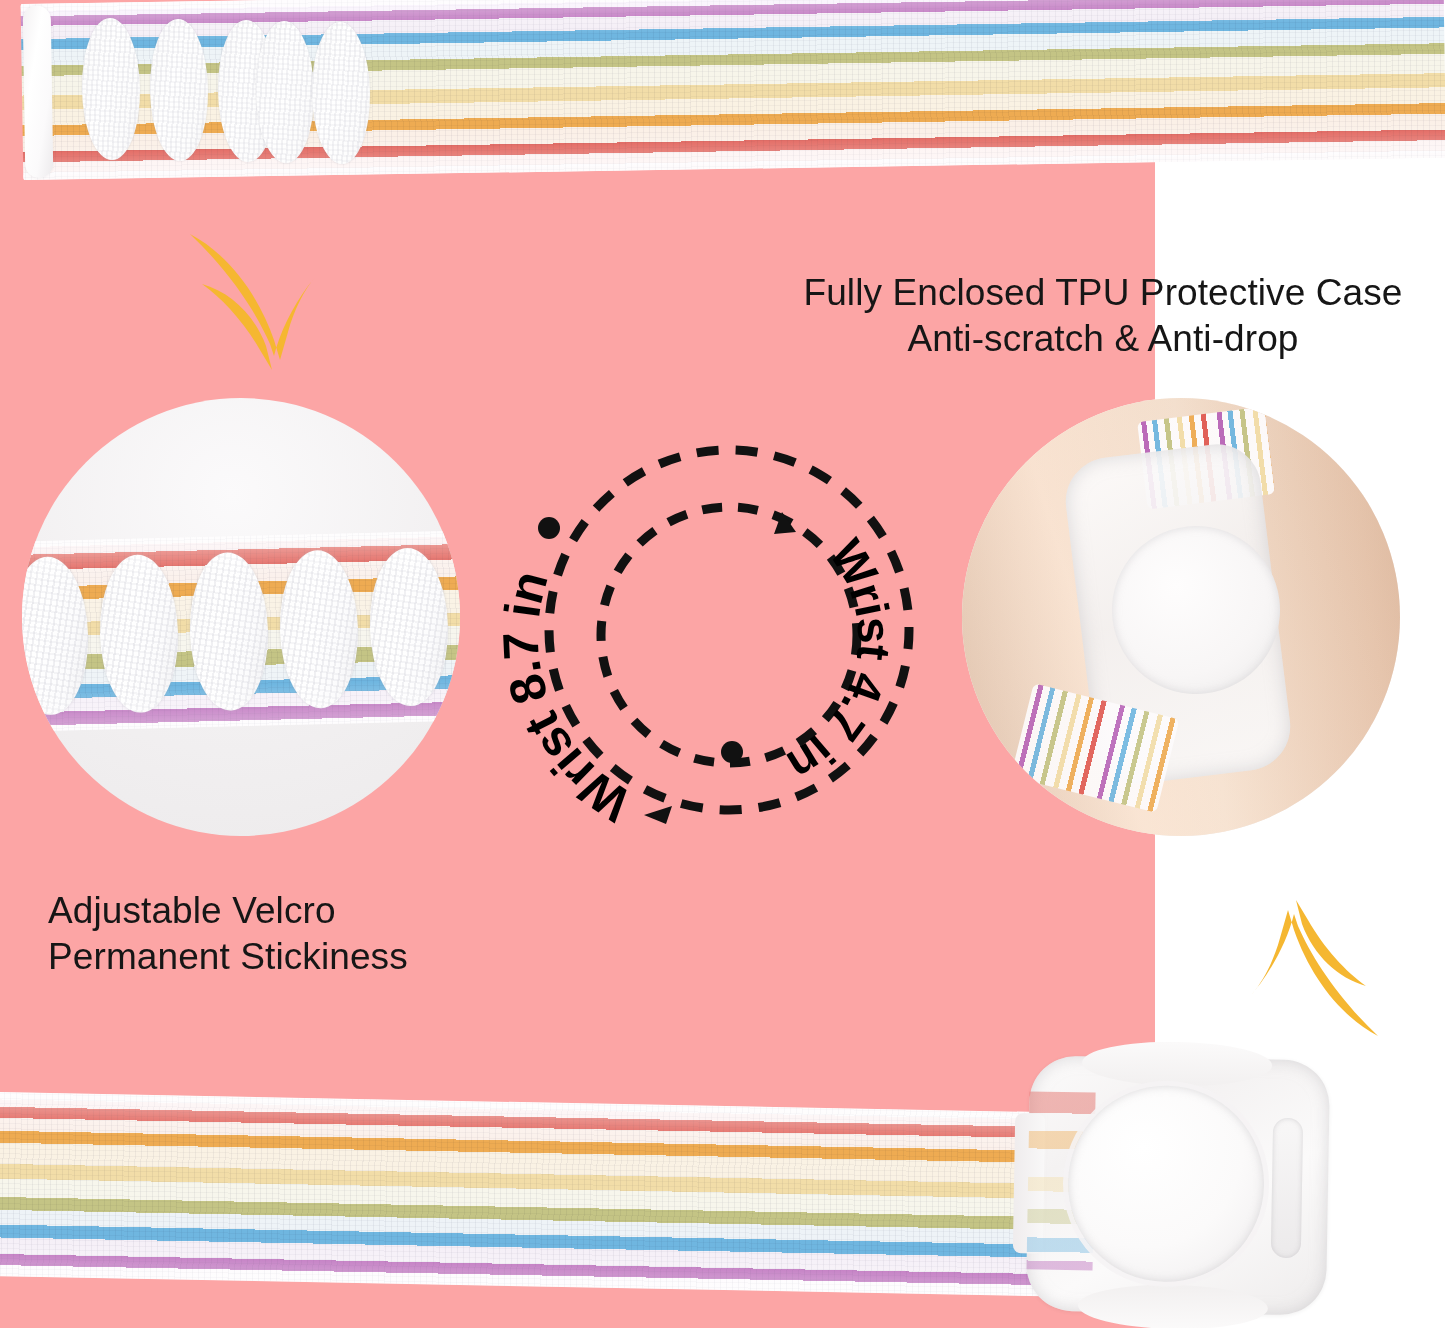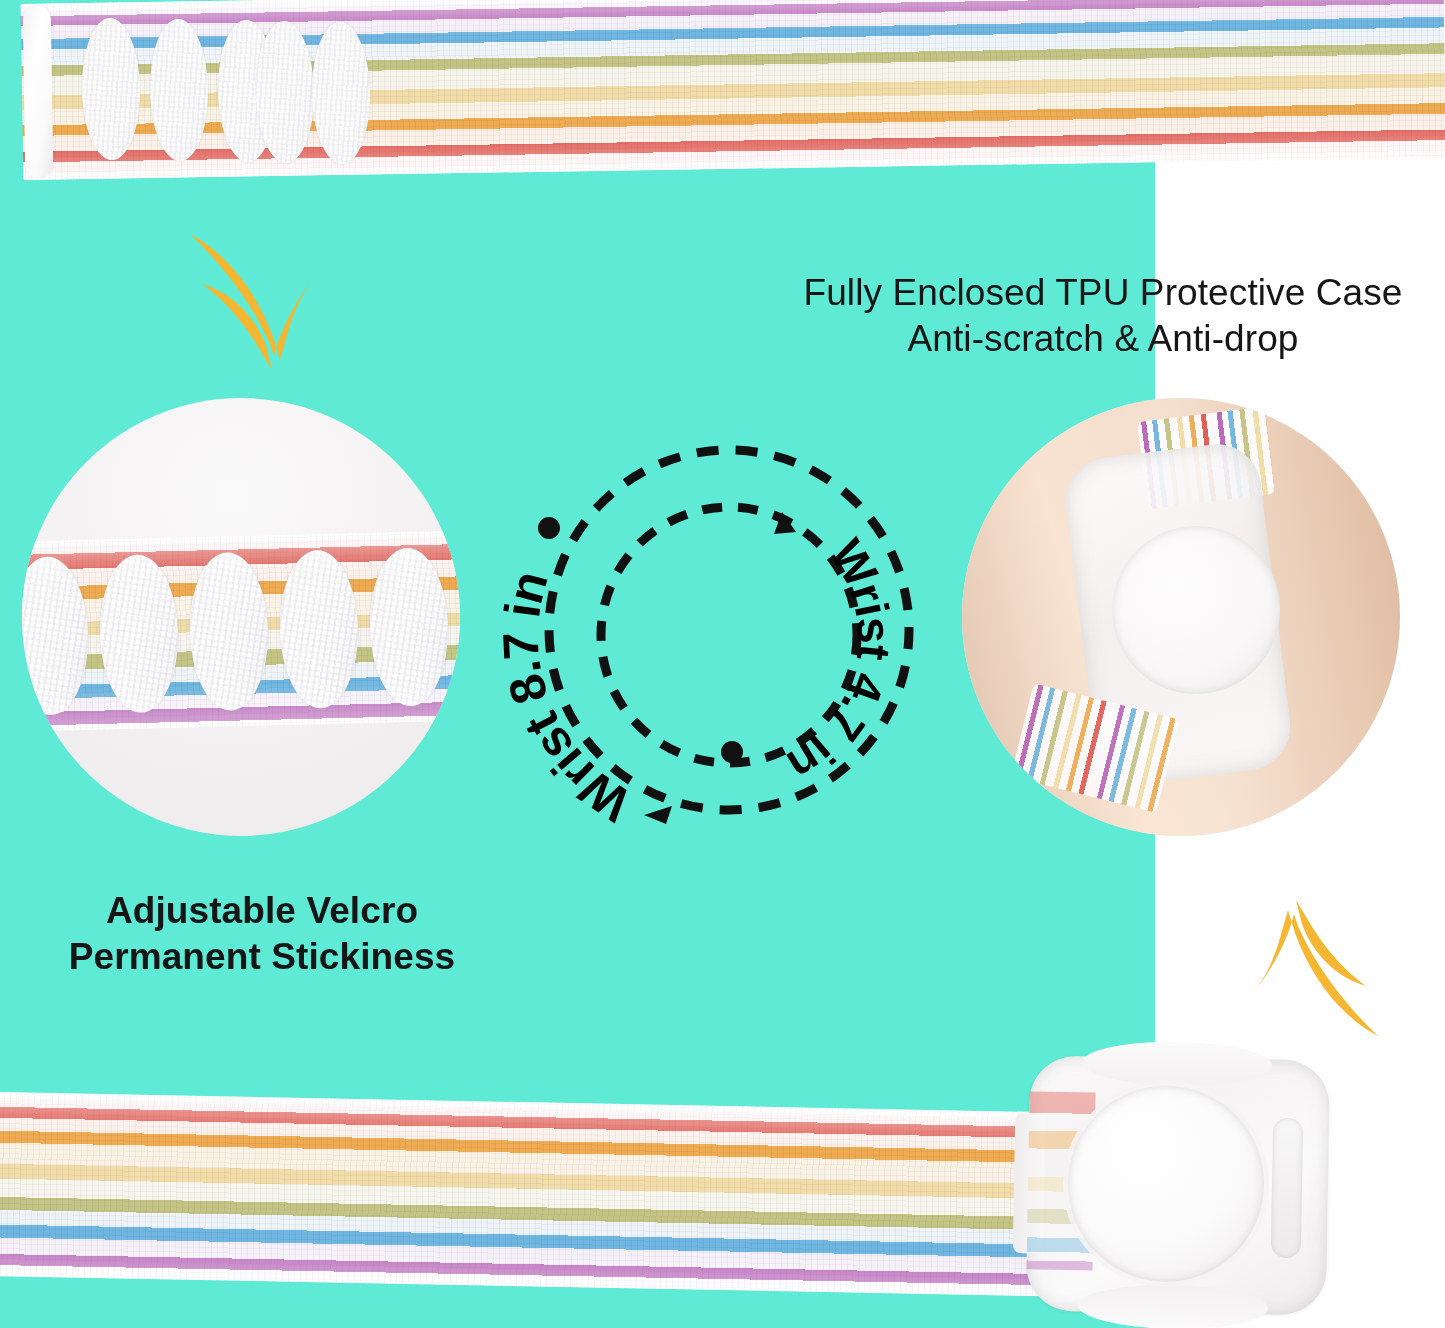--- a/index.html
+++ b/index.html
@@ -1,19 +1,19 @@
 <!DOCTYPE html>
 <html><head>
 <meta charset="utf-8">
 <style>
   html,body{margin:0;padding:0;background:#fff;}
   body{width:1445px;height:1328px;position:relative;overflow:hidden;
        font-family:"Liberation Sans",sans-serif;color:#1a1a1a;}
 
-  .stage{position:absolute;inset:0;width:1155px;height:1328px;background:#5eead4;}
+  .stage{position:absolute;inset:0;width:1155px;height:1328px;background:#fca5a5;}
 
   
   .strap{position:absolute;overflow:hidden;}
   .weave{position:absolute;inset:0;
     background:
       repeating-linear-gradient(90deg, rgba(255,255,255,0) 0 2px, rgba(176,176,190,.16) 2px 3px, rgba(255,255,255,0) 3px 6px),
       repeating-linear-gradient(0deg, rgba(255,255,255,0) 0 2px, rgba(170,170,185,.10) 2px 3px, rgba(255,255,255,0) 3px 5px);
     mix-blend-mode:multiply;pointer-events:none;}
   .sheen{position:absolute;inset:0;pointer-events:none;
     background:linear-gradient(180deg, rgba(255,255,255,.55) 0%, rgba(255,255,255,0) 22%,
@@ -154,21 +154,21 @@
     transform:rotate(14deg);border-radius:6px;opacity:.9;
     background:repeating-linear-gradient(90deg,
       #fdfbfc 0 5px, #b865b8 5px 10px, #fdfbfc 10px 17px, #6fb6e0 17px 22px,
       #fdfbfc 22px 30px, #c4c485 30px 35px, #fdfbfc 35px 44px, #f2dda8 44px 49px,
       #fdfbfc 49px 57px, #eeab52 57px 62px, #fdfbfc 62px 70px, #e05a52 70px 75px, #fdfbfc 75px 84px);}
 
   
   .caption{position:absolute;font-size:37px;line-height:1.25;font-weight:400;
     color:#161616;letter-spacing:.1px;white-space:pre-line;}
   #tpu-caption{left:758px;top:270px;width:690px;text-align:center;}
-  #velcro-caption{left:36px;top:888px;width:452px;text-align:center;font-weight:bold;}
+  #velcro-caption{left:48px;top:888px;width:452px;}
 
   
   .arrow{position:absolute;}
 
   
   #size-diagram{position:absolute;left:494px;top:400px;width:470px;height:460px;}
   #size-diagram svg{display:block;}
 </style>
 </head>
 <body>

